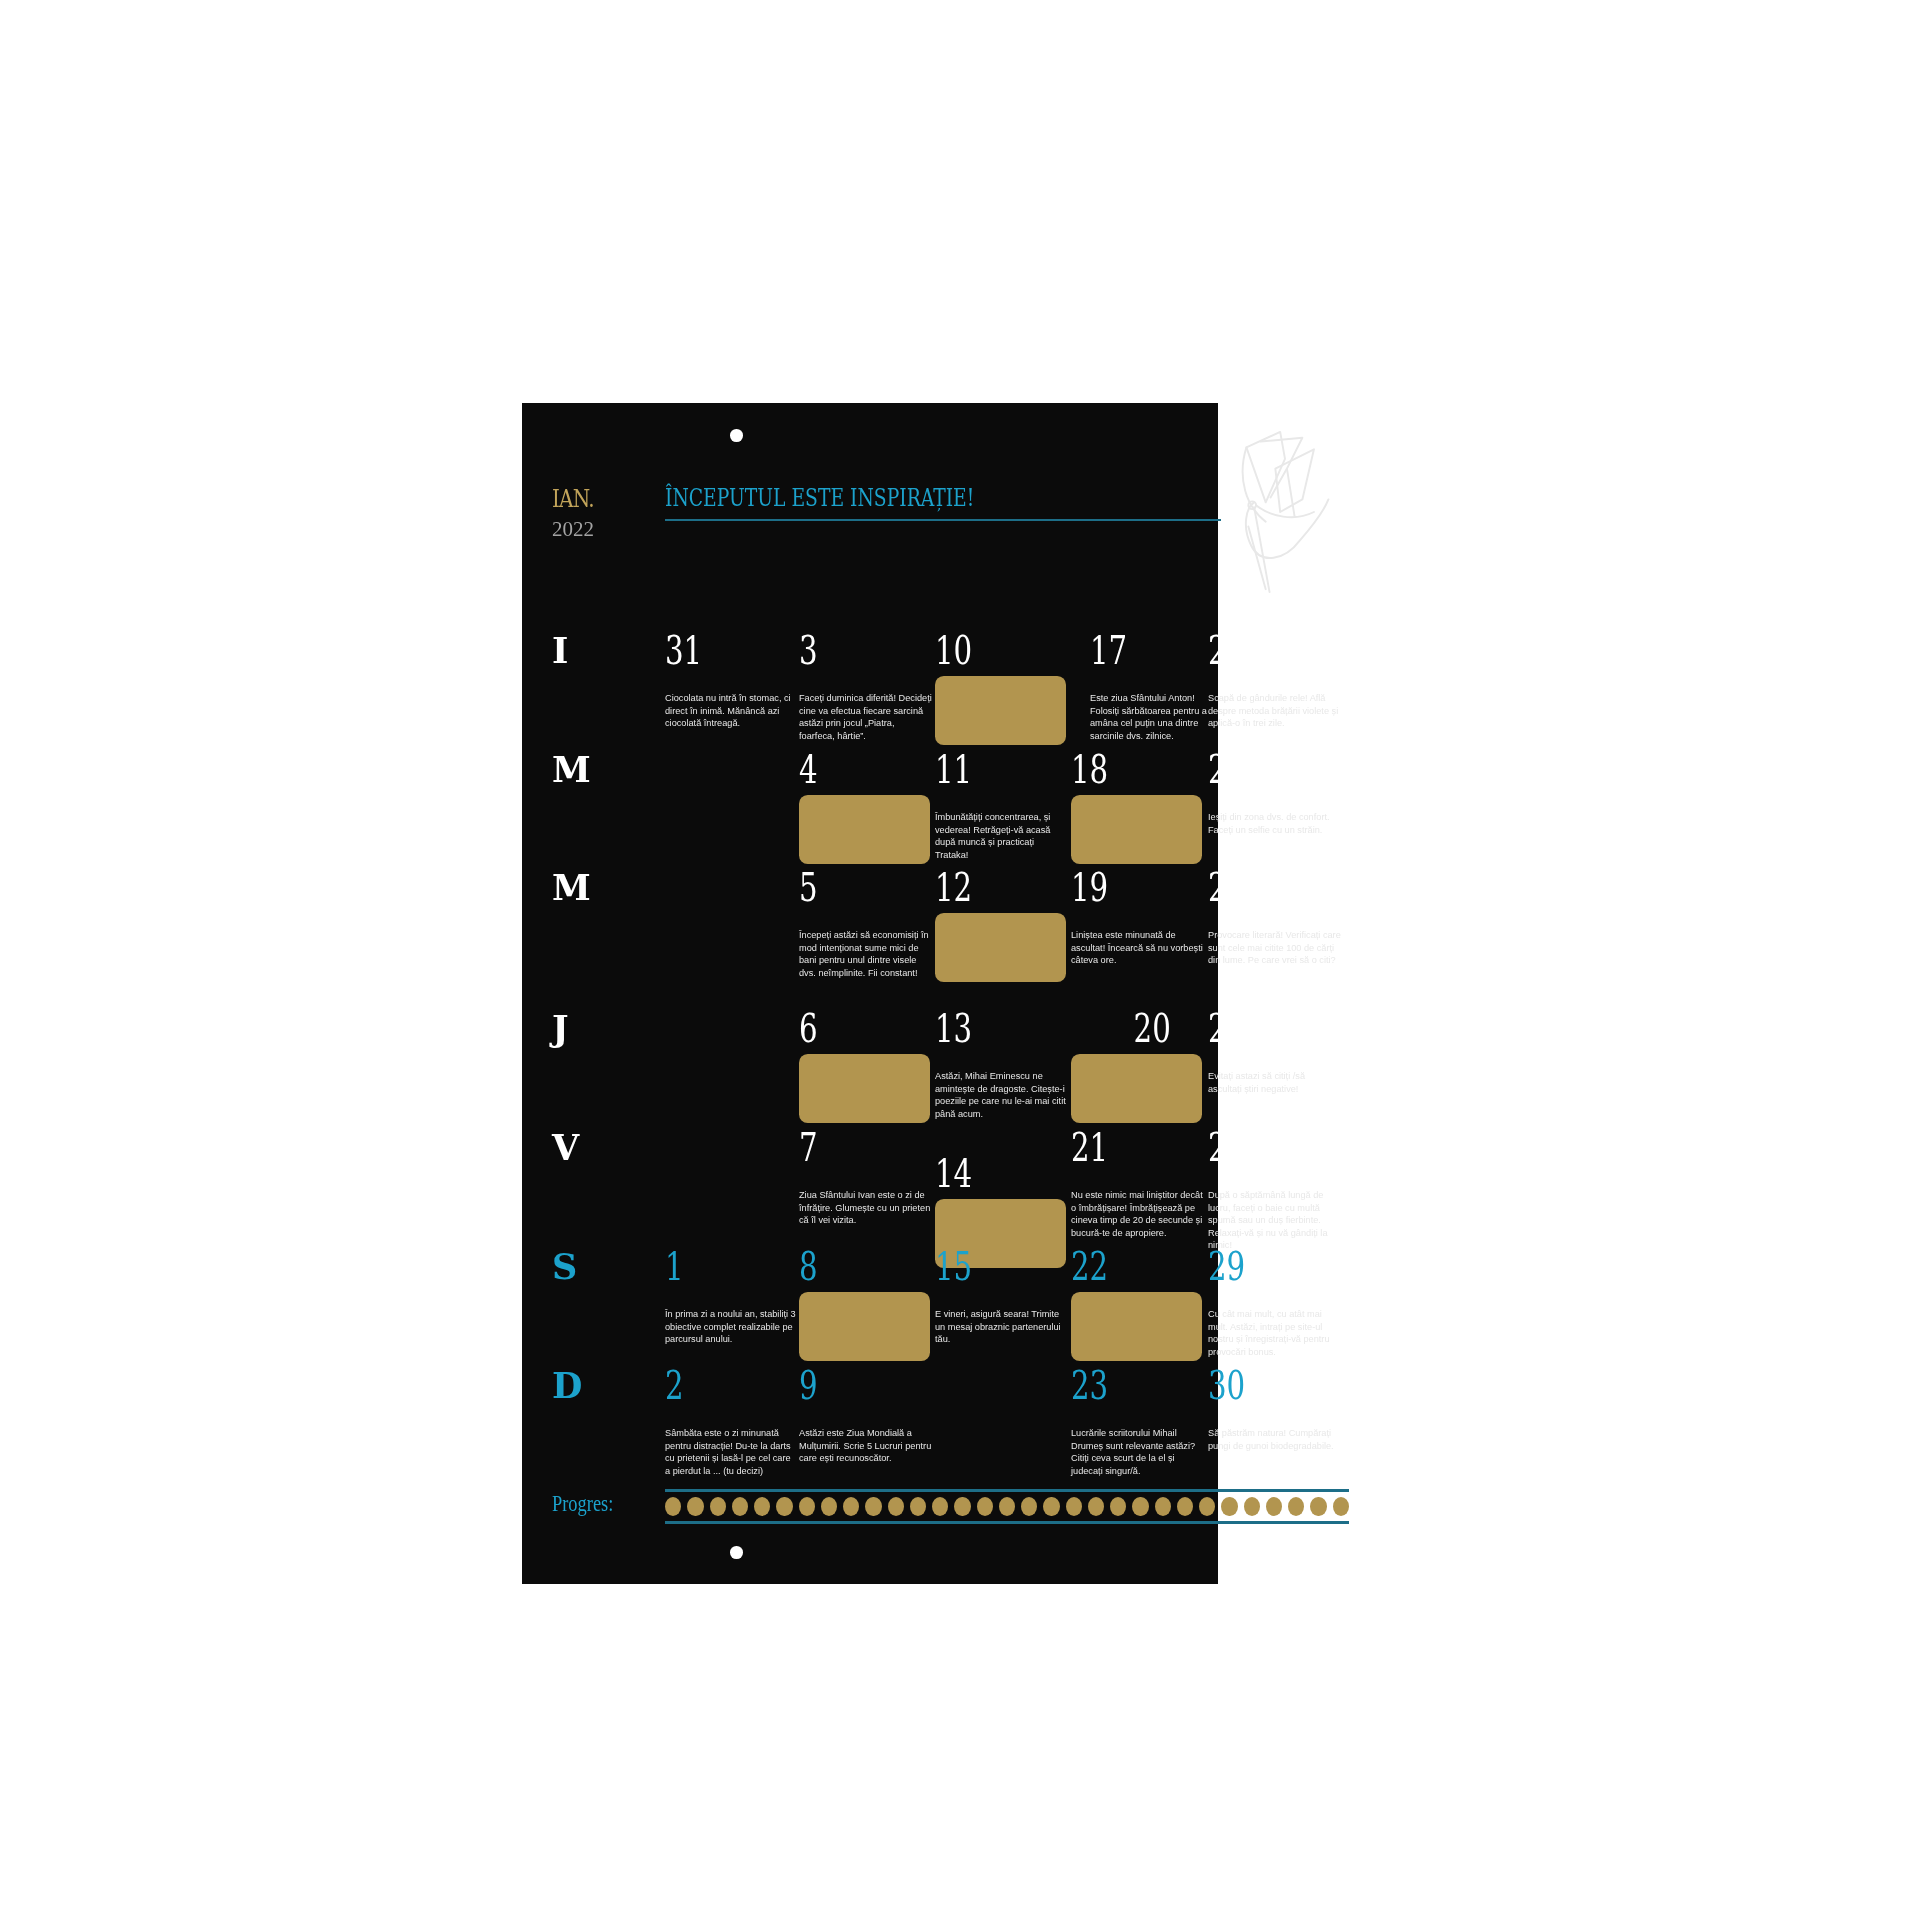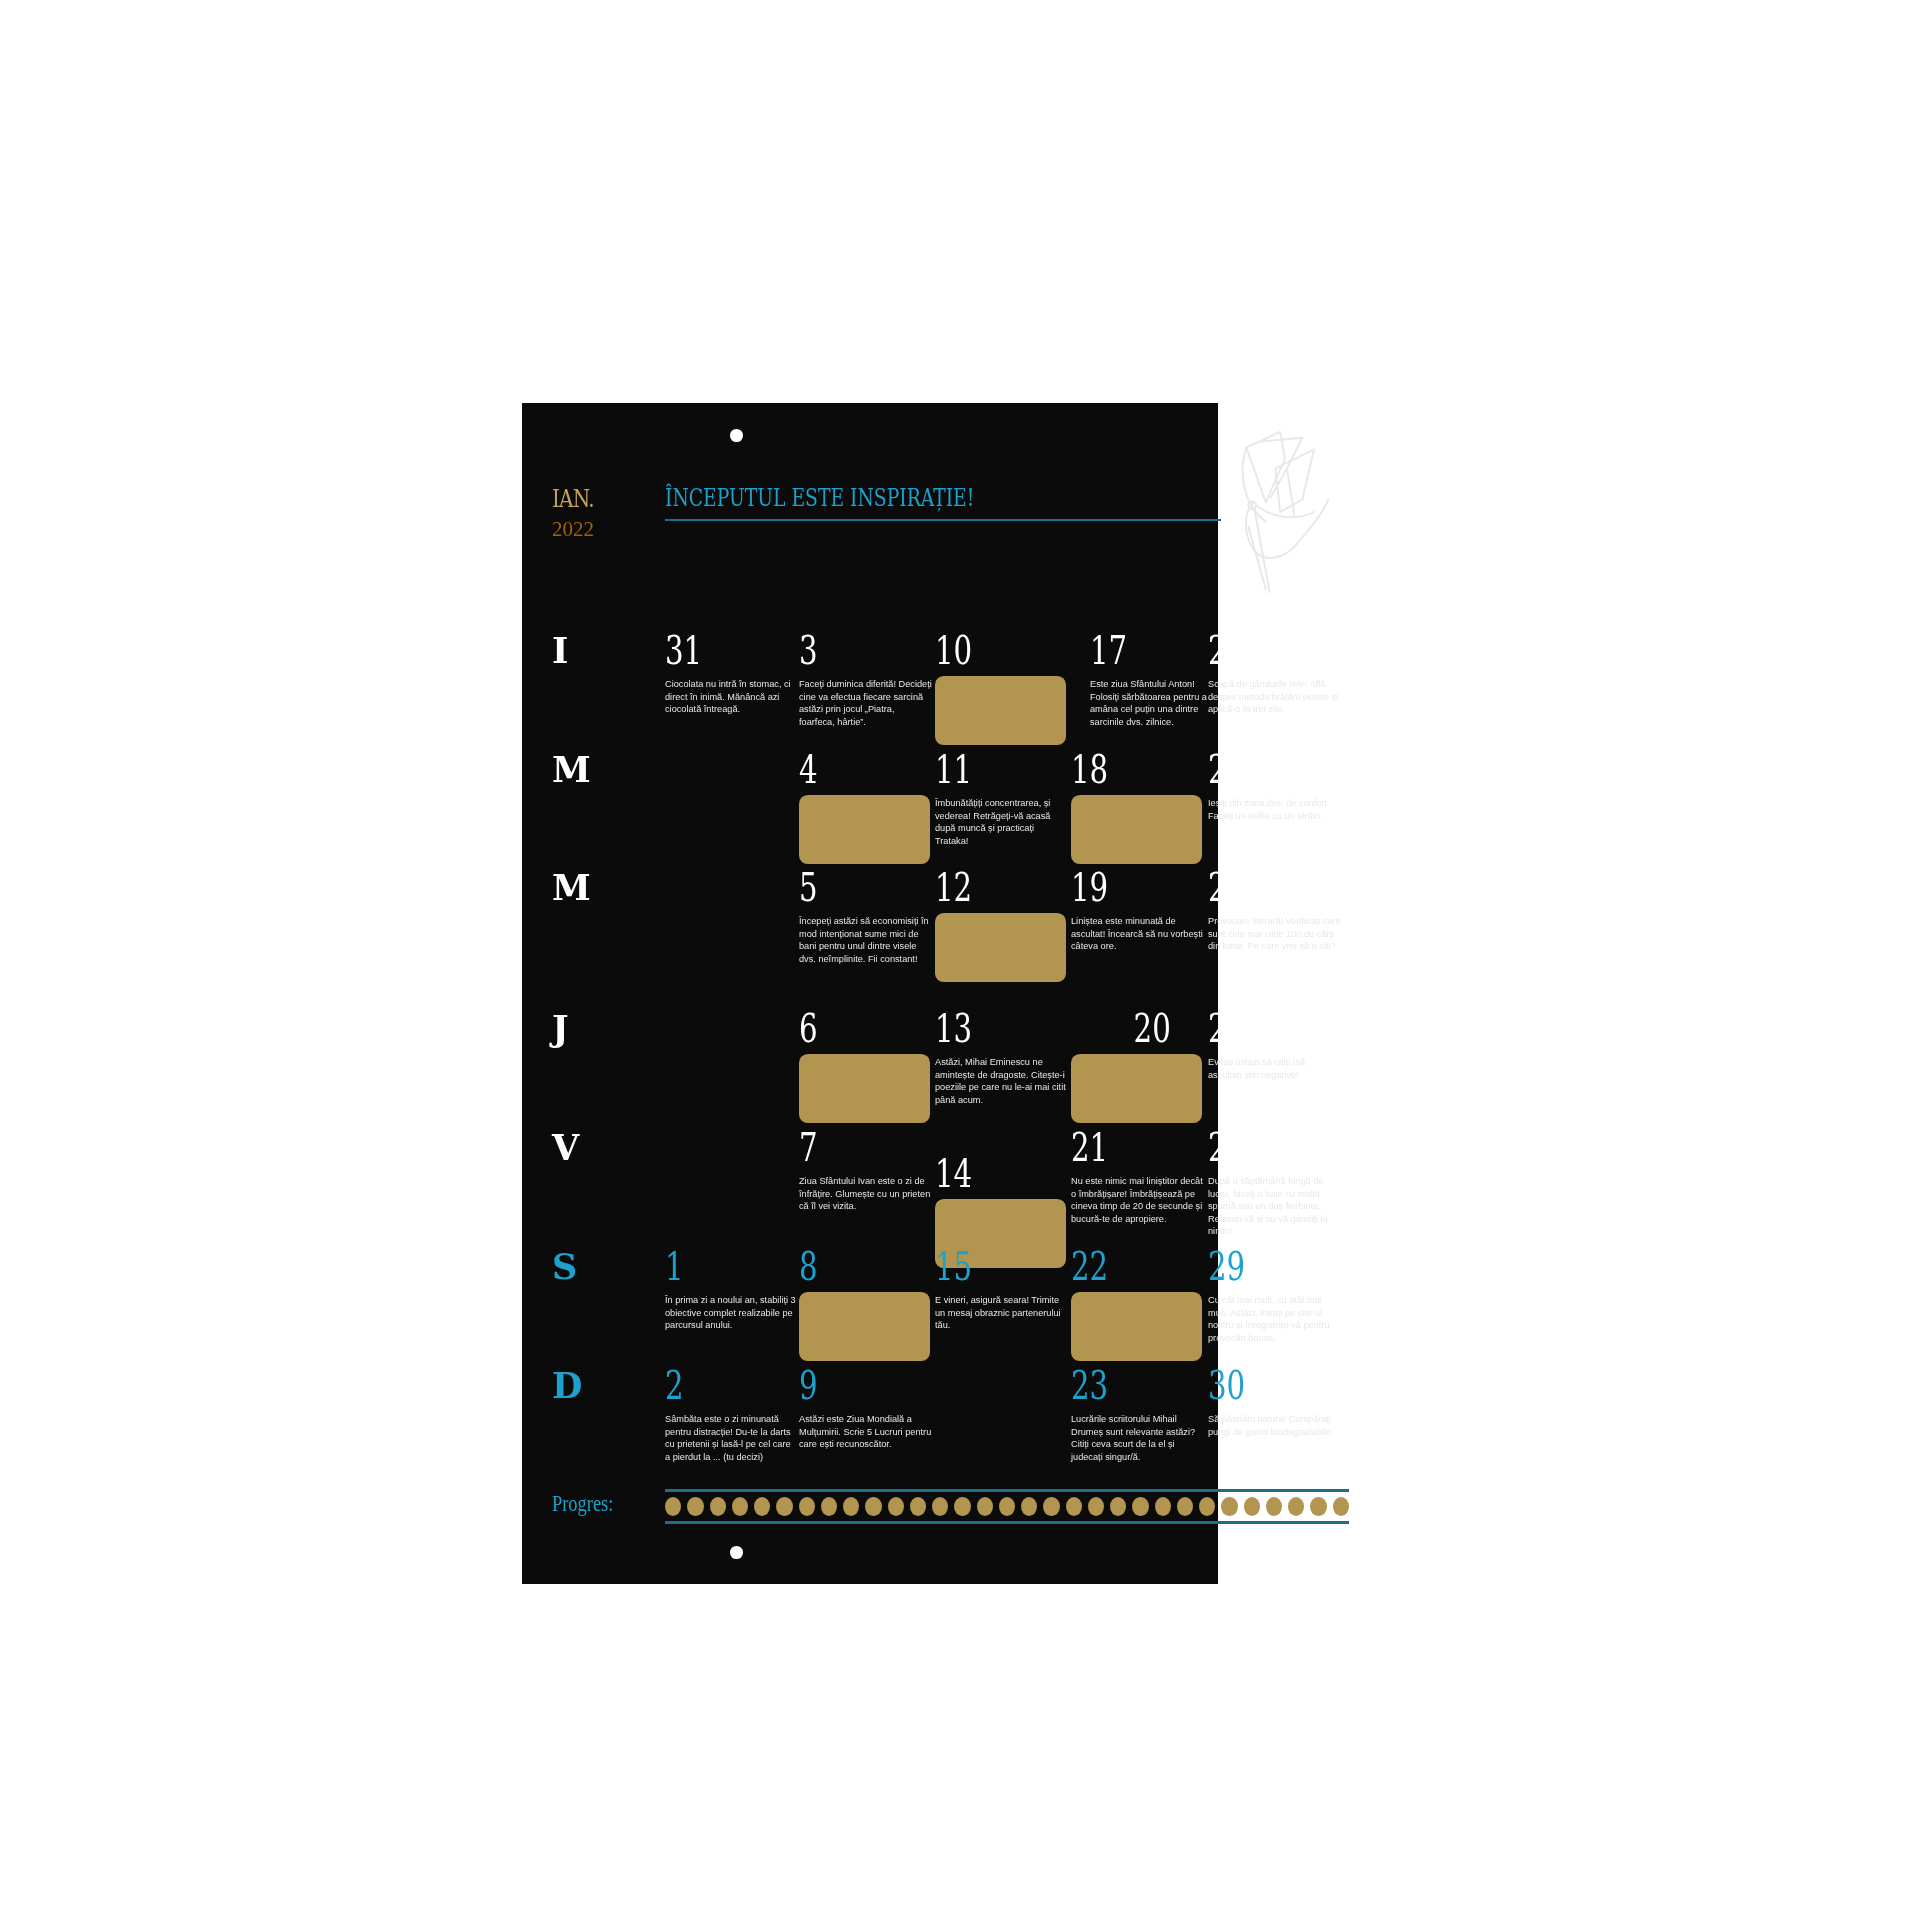--- a/index.html
+++ b/index.html
@@ -1,29 +1,29 @@
 <!DOCTYPE html>
 <html><head>
 <meta charset="utf-8">
 <style>
   html,body{margin:0;padding:0;background:#ffffff;}
   body{width:1931px;height:1931px;position:relative;overflow:hidden;font-family:"Liberation Sans",sans-serif;}
   .cal{position:absolute;left:522px;top:403px;width:696px;height:1181px;background:#0b0b0b;}
   .hole{position:absolute;width:12.6px;height:12.6px;border-radius:50%;background:#ffffff;}
   .month{position:absolute;left:30px;top:81px;color:#c2a45a;font-family:"DejaVu Serif",serif;font-size:25px;letter-spacing:-1px;transform:scaleX(0.8);transform-origin:left;}
-  .year{position:absolute;left:30px;top:114px;color:#a16207;font-family:"Liberation Serif",serif;font-size:21px;}
+  .year{position:absolute;left:30px;top:114px;color:#a3a3a3;font-family:"Liberation Serif",serif;font-size:21px;}
   .title{position:absolute;left:143px;top:81px;color:#1ca2cc;font-family:"DejaVu Serif",serif;font-size:24px;transform:scaleX(0.78);transform-origin:left;white-space:nowrap;}
   .title-line{position:absolute;left:143px;top:116px;width:556px;height:1.9px;background:#1d6e88;}
   .flower{position:absolute;left:705px;top:27px;width:116px;height:164px;}
   .dayl{position:absolute;left:30px;font-family:"DejaVu Serif",serif;font-size:35px;font-weight:bold;color:#ffffff;}
   .dayl.we{color:#1ca2cc;}
   .cell{position:absolute;width:133px;}
   .num{font-family:"DejaVu Serif",serif;font-size:39px;color:#ffffff;line-height:42px;transform:scaleX(0.75);transform-origin:left;height:44px;}
   .num.we{color:#1ca2cc;}
-  .txt{font-size:9.2px;line-height:12.6px;color:#e8e8e8;margin-top:4px;}
+  .txt{font-size:9.2px;line-height:12.6px;color:#e8e8e8;margin-top:18px;}
   .scratch{width:131px;height:69px;border-radius:8.7px;background:#b2954f;margin-top:1.9px;}
   .prog-label{position:absolute;left:30px;top:1088px;color:#1ca2cc;font-family:"Liberation Serif",serif;font-size:23px;transform:scaleX(0.8);transform-origin:left;}
   .pline{position:absolute;left:143px;width:684px;height:2.9px;background:#1d6e88;}
   .dots{position:absolute;left:143px;top:1094px;width:684px;display:flex;justify-content:space-between;}
   .dot{width:16.4px;height:19.3px;border-radius:50%;background:#b2954f;}
 </style>
 </head>
 <body>
 
 <div class="cal">

